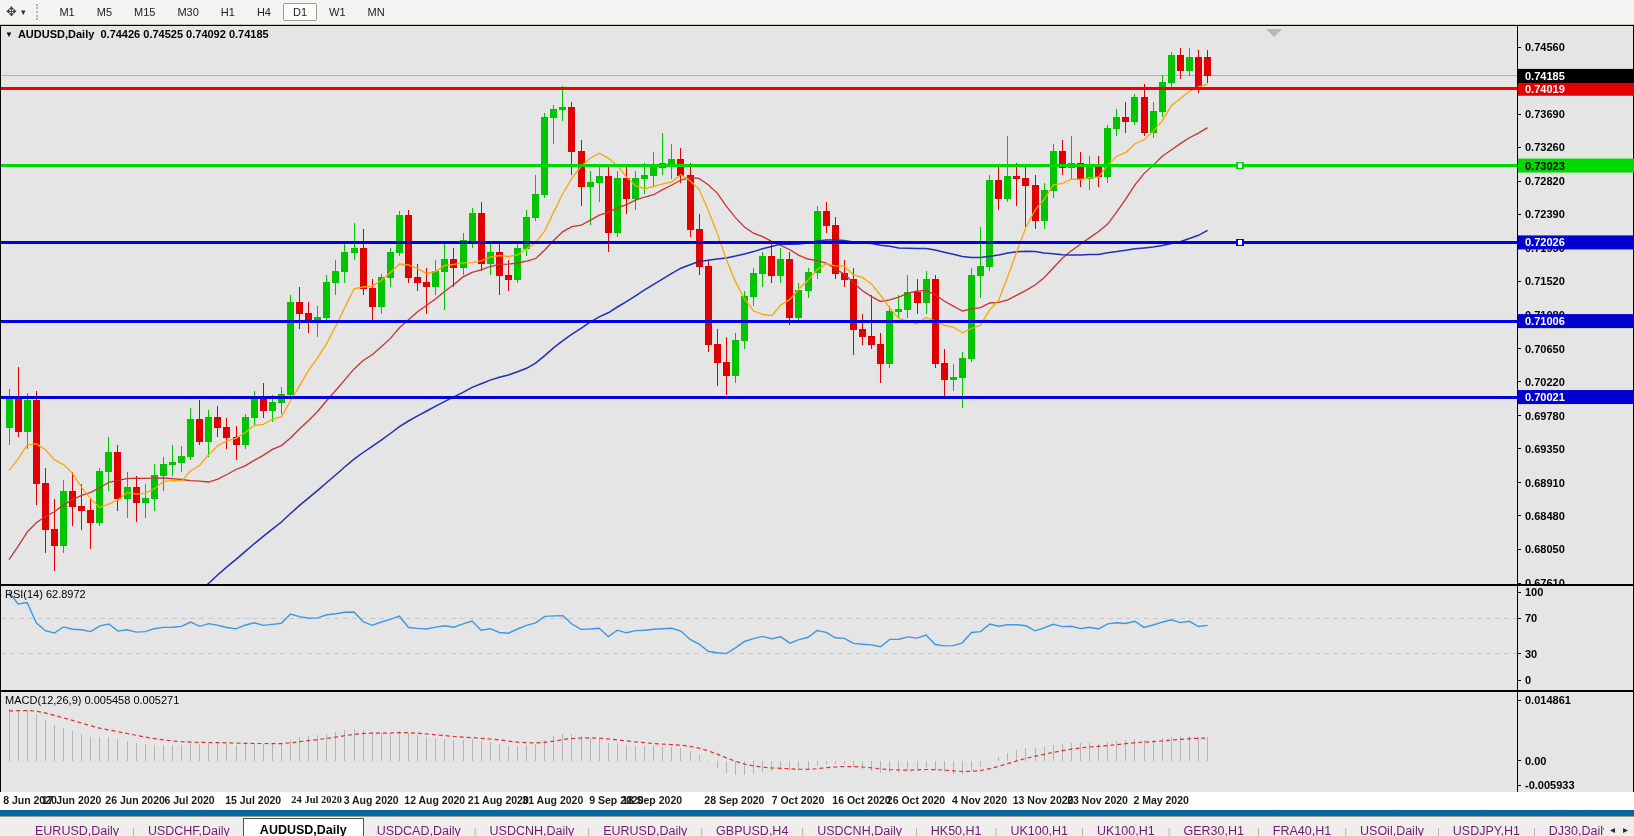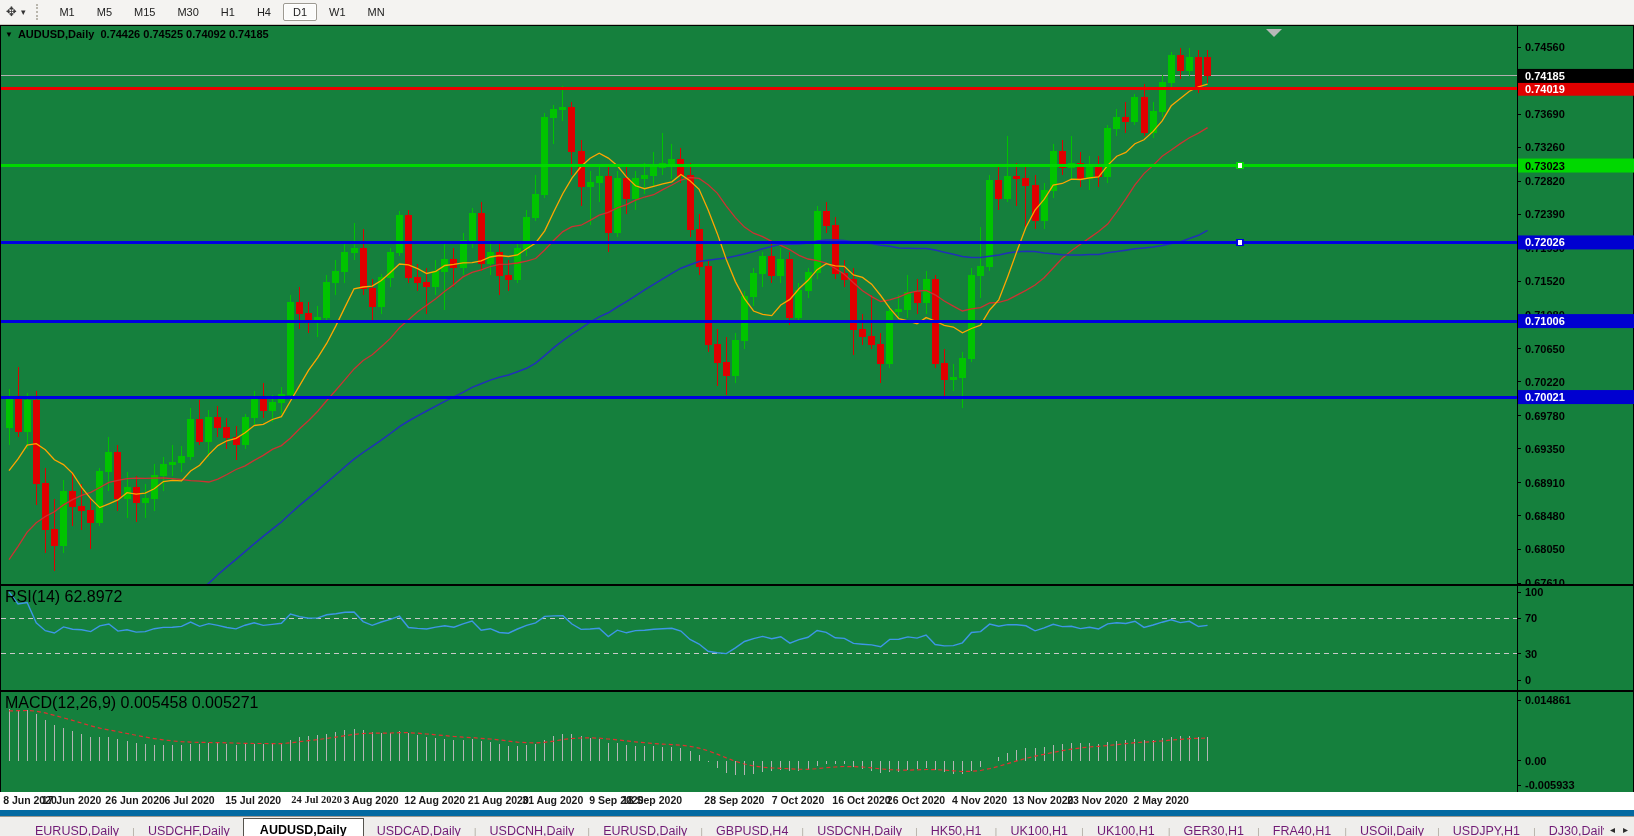--- a/index.html
+++ b/index.html
@@ -8,26 +8,26 @@
   #toolbar{height:24px;background:#f4f3f1;border-bottom:1px solid #c9c6bd;
     display:flex;align-items:center;font-size:11px;color:#222;}
   .tool-icon{padding:0 4px 0 6px;font-size:13px;color:#3a3a3a;line-height:24px;cursor:default;}
   .tool-caret{font-size:9px;color:#333;padding-right:6px;}
   .grip{width:5px;height:16px;margin:0 5px;border-left:2px dotted #b9b6ad;}
   .tf-btn{padding:2px 9px;margin:0 1px;border:1px solid transparent;border-radius:2px;
     color:#222;cursor:default;letter-spacing:0;}
   .tf-btn.active{border:1px solid #9d9a92;background:#fbfbfa;box-shadow:inset 0 0 0 1px #fff;}
   
   #chart-window{border-left:1px solid #000;border-right:1px solid #000;border-top:1px solid #000;}
-  .pane{position:relative;background:#15803d;}
+  .pane{position:relative;background:#e5e5e5;}
   #main-pane{height:558px;}
   #rsi-pane{height:104px;border-top:2px solid #000;}
   #macd-pane{height:100px;border-top:2px solid #000;text-align:center;}
   .pane svg{position:absolute;left:0;top:0;}
-  .pane-label{position:absolute;left:4px;top:2px;font-size:16px;color:#000;z-index:5;white-space:nowrap;}
+  .pane-label{position:absolute;left:4px;top:2px;font-size:11px;color:#000;z-index:5;white-space:nowrap;}
   #main-title{font-weight:bold;font-size:11px;}
   #main-title .tri{font-size:8px;margin-right:5px;position:relative;top:-1px;}
   
   #date-axis{position:relative;height:18px;background:#fff;font-size:11px;color:#000;
     border-bottom:6px solid #0369a1;padding-left:28px;}
   .date-label{position:absolute;top:2px;transform:translateX(-50%);white-space:nowrap;font-weight:bold;
     font-size:10.5px;color:#1a1a1a;}
   
   #tabbar{height:25px;background:#efeeec;border-top:1px solid #9a978e;display:flex;align-items:flex-end;}
   #tabs{display:flex;align-items:flex-end;overflow:hidden;white-space:nowrap;flex:1 1 auto;height:25px;padding-left:22px;}

